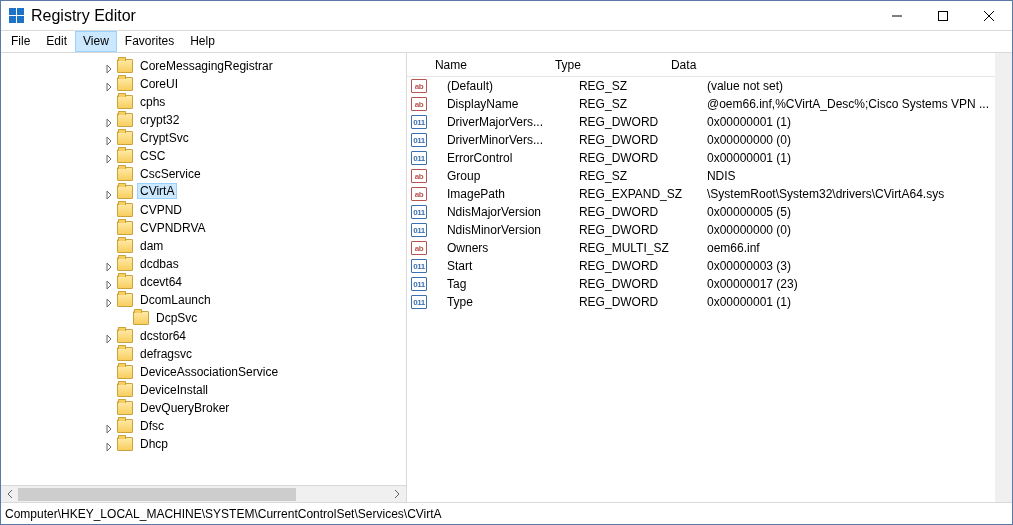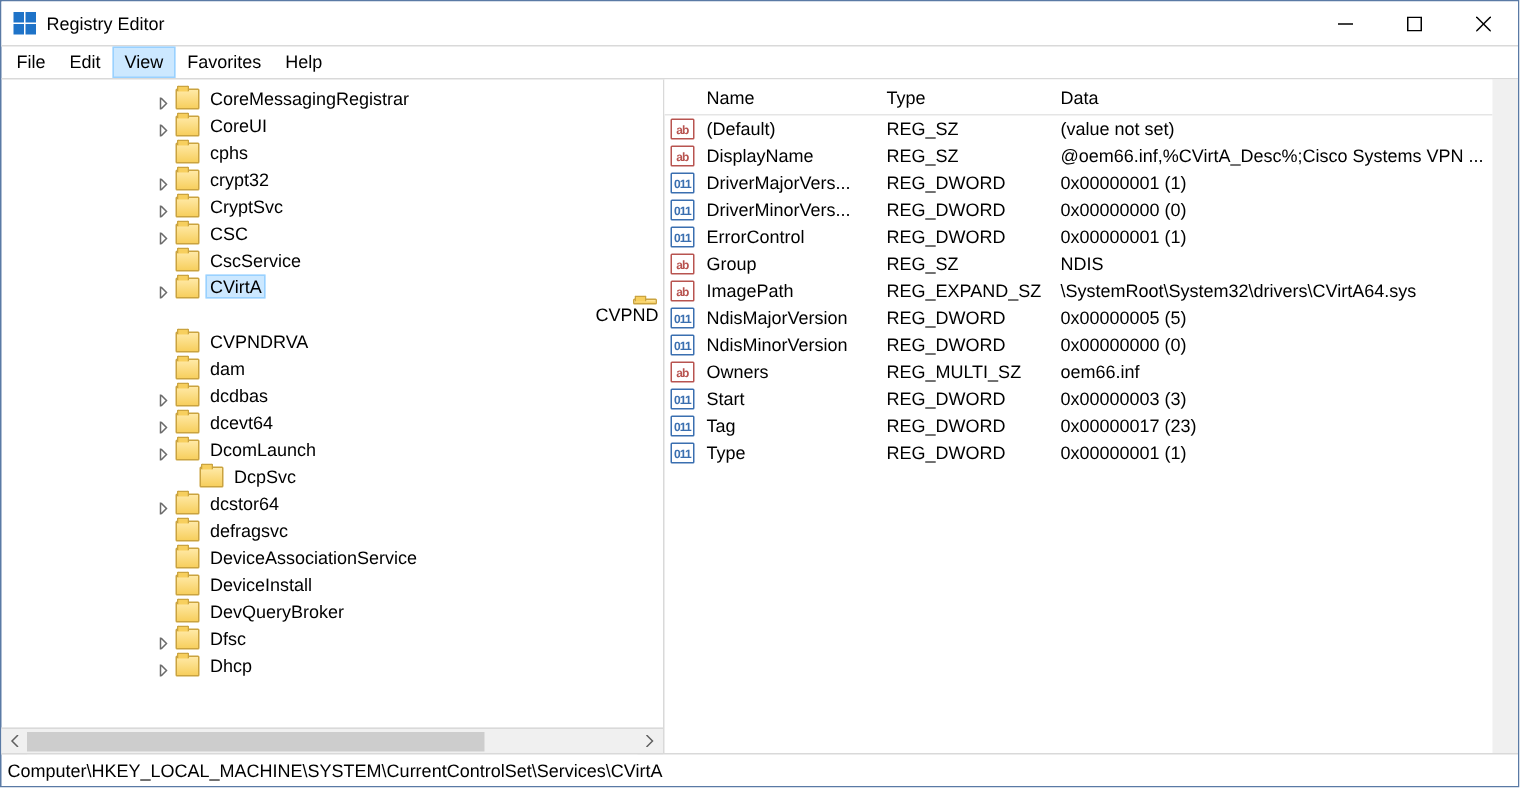--- a/index.html
+++ b/index.html
@@ -1,21 +1,21 @@
 <!DOCTYPE html>
 <html><head>
 <meta charset="utf-8">
 <style>
   * { box-sizing: border-box; }
   html, body { margin:0; padding:0; font-family: "Segoe UI", Tahoma, sans-serif; font-size:12px; color:#000; background:#fff; }
   .window { width:1013px; height:525px; border:1px solid #5a7aa5; display:flex; flex-direction:column; background:#fff; }
   .titlebar { height:30px; display:flex; align-items:center; background:#fff; border-bottom:1px solid #d9d9d9; }
   .titlebar .app-icon { width:16px; height:16px; margin:0 6px 0 8px; display:flex; flex-wrap:wrap; }
   .titlebar .app-icon span { width:7px; height:7px; background:#1e73c8; margin:0 1px 1px 0; }
-  .titlebar .title { flex:1; font-size:12px; }
+  .titlebar .title { flex:1; font-size:16px; }
   .win-controls { display:flex; height:100%; }
   .win-btn { width:46px; display:flex; align-items:center; justify-content:center; cursor:default; font-family:inherit; font-size:10px; color:#000; }
   .win-btn svg { width:10px; height:10px; stroke:#000; stroke-width:1; fill:none; }
   .menubar { height:22px; display:flex; align-items:stretch; padding:0 2px; border-bottom:1px solid #d9d9d9; }
   .menu-item { padding:3px 8px 0 8px; cursor:default; }
   .menu-item.hover { background:#cce8ff; border:1px solid #99d1ff; padding:2px 7px 0 7px; }
   .body { flex:1; display:flex; min-height:0; }
   .left-pane { width:450px; border-right:1px solid #d9d9d9; display:flex; flex-direction:column; min-height:0; }
   .tree-scroll { flex:1; overflow:hidden; position:relative; }
   .tree { position:absolute; top:0; left:0; right:0; padding:2px 0 2px 0; }
@@ -29,21 +29,21 @@
   .hscroll .btn { width:17px; height:17px; display:flex; align-items:center; justify-content:center; background:#f0f0f0; }
   .hscroll .track { flex:1; height:17px; position:relative; }
   .hscroll .thumb { position:absolute; top:2px; height:13px; background:#cdcdcd; border-radius:0; }
   .right-pane { flex:1; display:flex; flex-direction:column; min-height:0; }
   .list-header { display:flex; height:24px; align-items:center; border-bottom:1px solid #e5e5e5; background:#fff; }
   .list-header .col { padding:4px 6px; font-weight:400; color:#000; }
   .col-name { width:120px; }
   .col-type { width:116px; }
   .col-data { flex:1; }
   .list-body { flex:1; overflow:auto; }
-  .list-row { display:flex; align-items:center; height:18px; }
+  .list-row { display:flex; align-items:center; height:18px;gap:12px; }
   .list-row .cell { padding:0 6px; white-space:nowrap; overflow:hidden; text-overflow:ellipsis; }
   .val-icon { width:16px; height:14px; margin-left:4px; margin-right:2px; display:flex; align-items:center; justify-content:center; border:1px solid; border-radius:1px; font-size:8px; font-weight:bold; letter-spacing:-0.5px; }
   .val-icon.sz { border-color:#b85450; color:#b85450; background:#fff; }
   .val-icon.bin { border-color:#3a6fb0; color:#3a6fb0; background:#fff; }
   .statusbar { height:22px; border-top:1px solid #d9d9d9; display:flex; align-items:center; padding:0 4px; font-size:12px; }
   .vscroll-placeholder { width:17px; background:#f0f0f0; }
 </style>
 </head>
 <body>
 
@@ -147,21 +147,21 @@
             </div>
             <div class="tree-row" style="padding-left: 100px;">
               <span class="twisty">
                 <svg width="8" height="8" viewBox="0 0 8 8">
                   <path d="M2 0 L6 4 L2 8 Z" fill="none" stroke="#6b6b6b"></path>
                 </svg>
               </span>
               <span class="folder-icon"></span>
               <span class="tree-label selected">CVirtA</span>
             </div>
-            <div class="tree-row" style="padding-left: 100px; flex-direction: column;">
+            <div class="tree-row" style="padding-left: 100px;">
               <span class="twisty"></span>
               <span class="folder-icon"></span>
               <span class="tree-label">CVPND</span>
             </div>
             <div class="tree-row" style="padding-left: 100px;">
               <span class="twisty"></span>
               <span class="folder-icon"></span>
               <span class="tree-label">CVPNDRVA</span>
             </div>
             <div class="tree-row" style="padding-left: 100px;">

